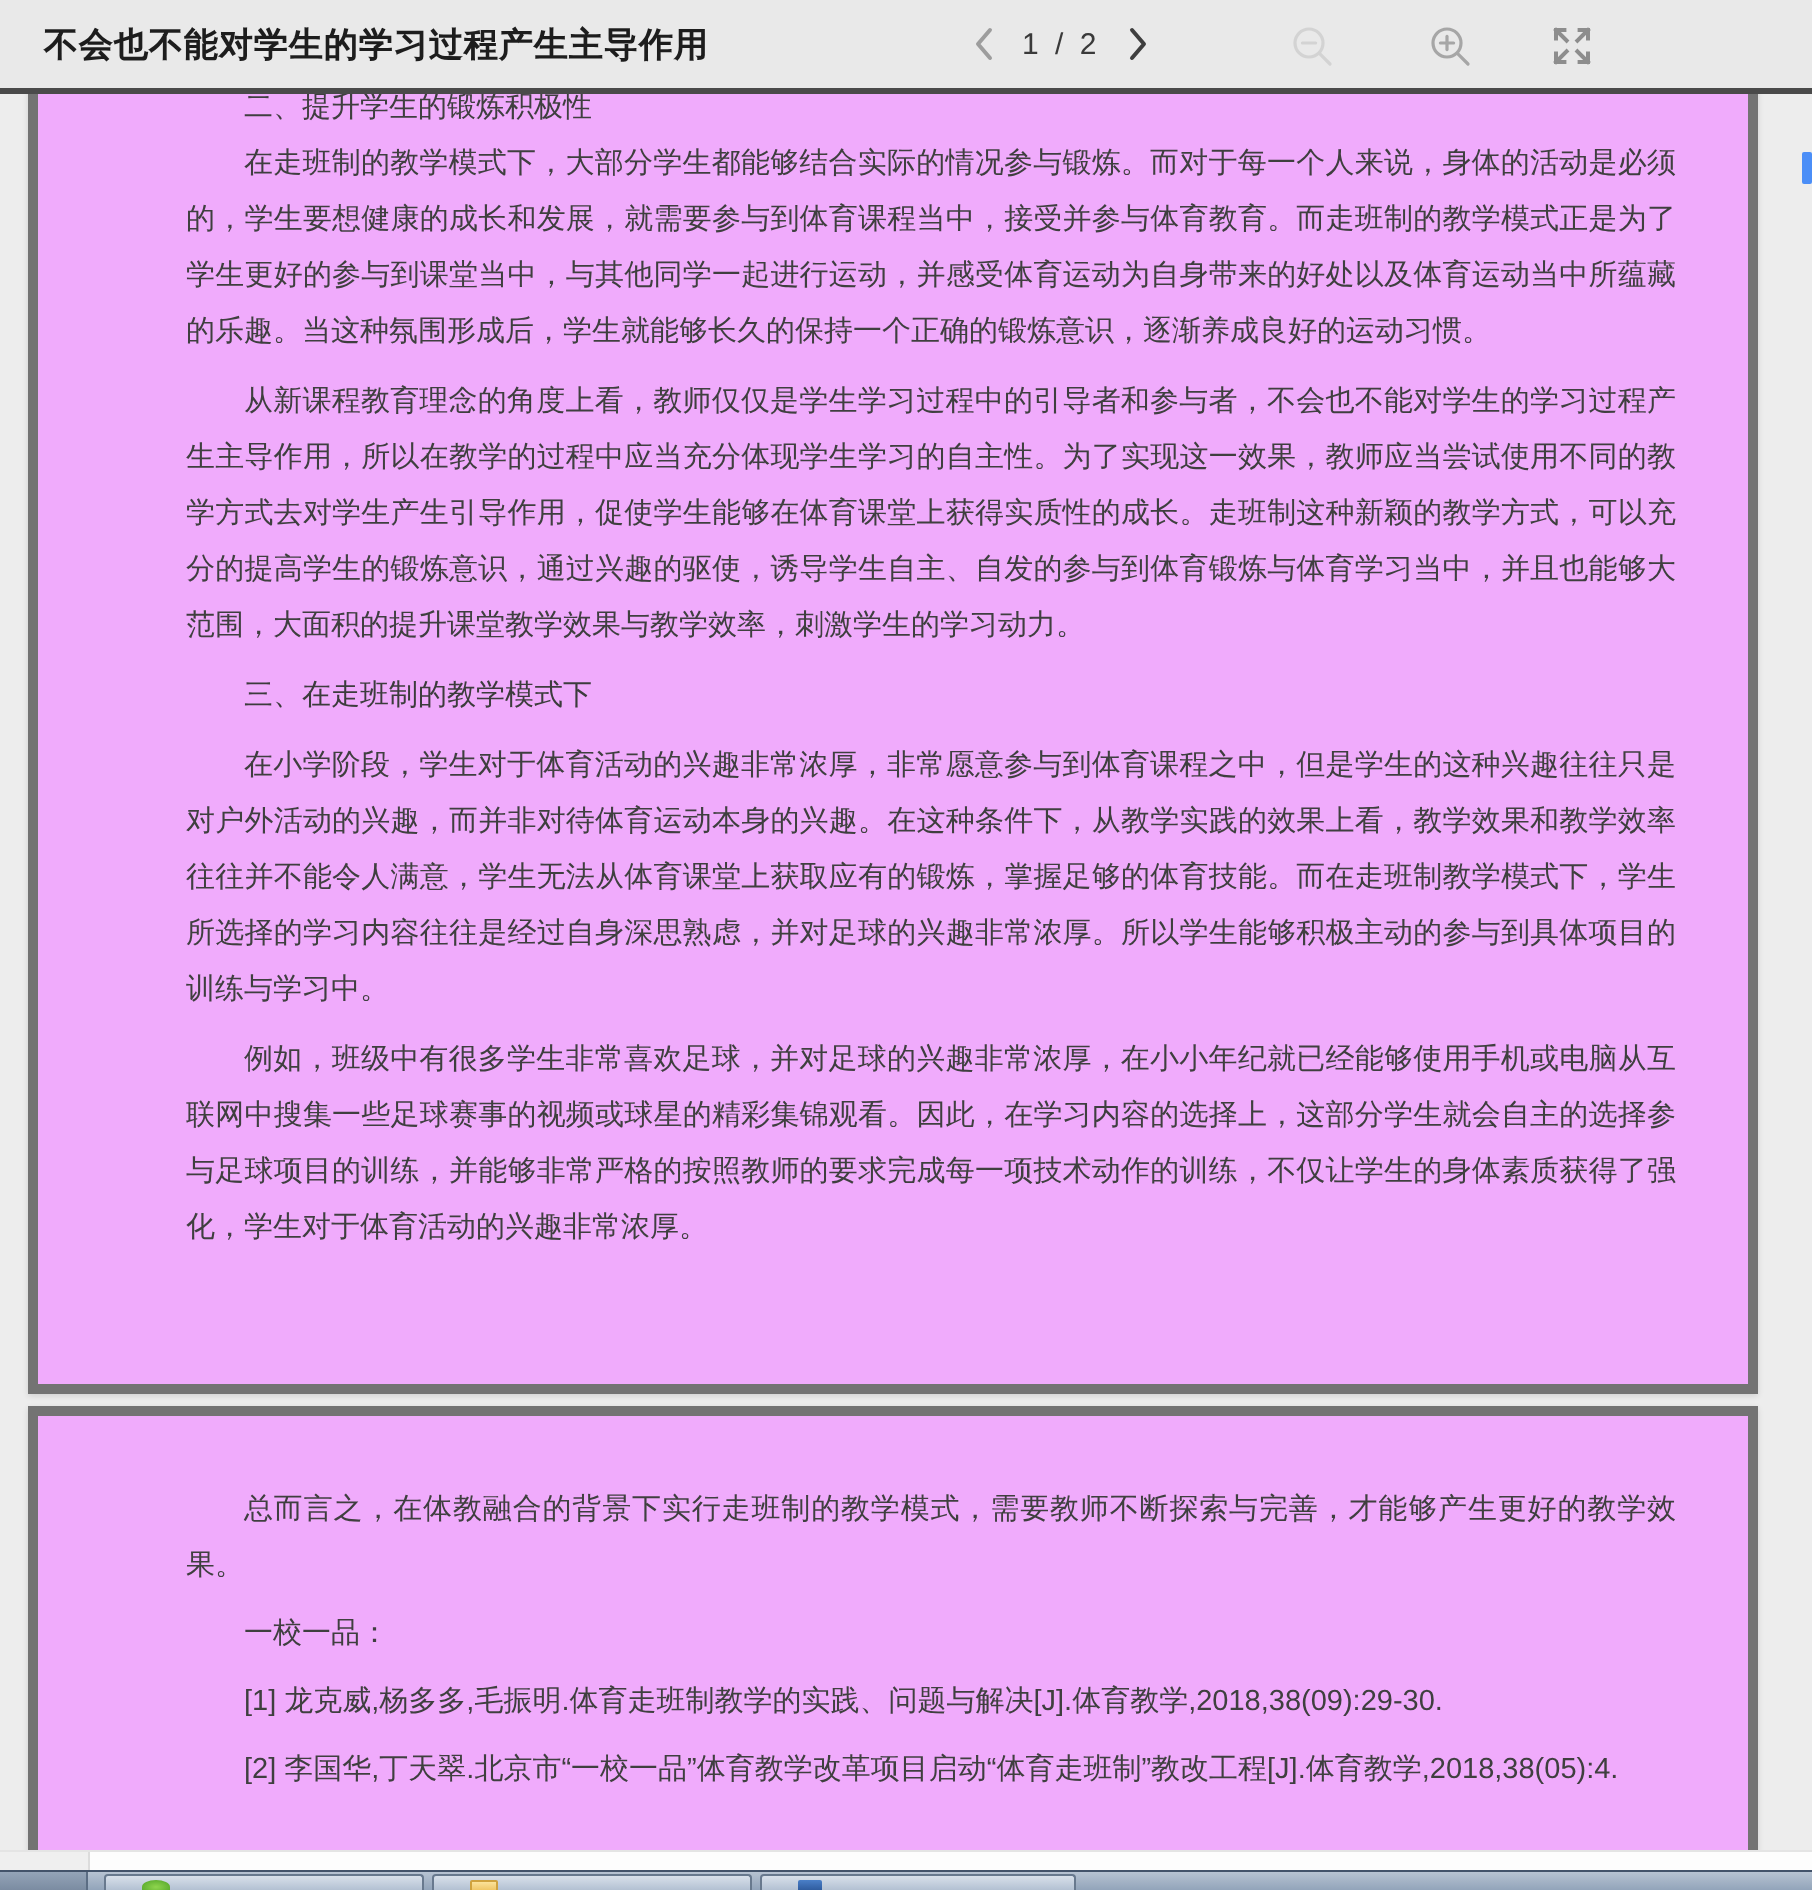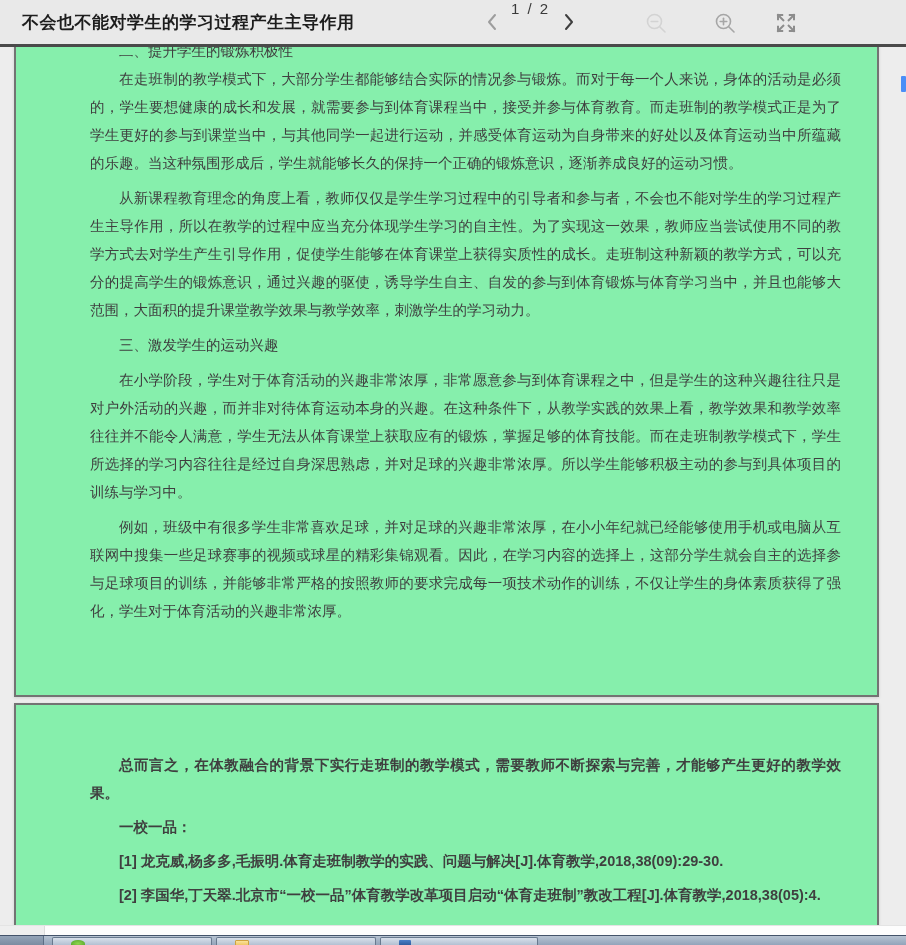--- a/index.html
+++ b/index.html
@@ -17,49 +17,49 @@
     background: #e9e9e9; border-bottom: 3px solid #4a4a4a;
   }
   .title {
     position: absolute; left: 22px; top: 0; height: 44px;
     display: flex; align-items: center;
     font-size: 17px; font-weight: 700; color: #1d1d1d; letter-spacing: 0.5px;
     white-space: nowrap;
   }
   .nav {
     position: absolute; left: 486px; top: 0; height: 44px;
-    display: flex; gap: 13px;
+    display: flex; align-items: center; gap: 13px;
   }
   .nav-btn, .tool-btn {
     border: none; background: transparent; padding: 0; margin: 0;
     display: flex; align-items: center; justify-content: center; cursor: pointer;
   }
   .page-indicator { font-size: 15px; color: #3a3a3a; letter-spacing: 2px; white-space: nowrap; }
   .tool-btn { position: absolute; top: 11px; width: 24px; height: 24px; }
   .btn-zoom-out  { left: 644px; }
   .btn-zoom-in   { left: 713px; }
   .btn-fullscreen{ left: 774px; }
 
   
   .viewer {
     position: absolute; top: 47px; left: 0; width: 906px; height: 878px;
     background: #ededed; overflow: hidden;
   }
   .page {
-    position: absolute; left: 14px; width: 865px; background: #86efac;
-    border: 2px solid #737373; box-shadow: 0 1px 3px rgba(0,0,0,0.12);
+    position: absolute; left: 14px; width: 865px; background: #f0abfc;
+    border: 5px solid #737373; box-shadow: 0 1px 3px rgba(0,0,0,0.12);
   }
   .page-1 { top: -41px; height: 691px; }
   .page-2 { top: 656px; height: 720px; }
   .doc {
     padding: 0 36px 0 74px;
     font-size: 14.5px; line-height: 28px; color: #3f3f3f;
     text-align: justify;
   }
-  .page-2 .doc { padding-top: 46px; font-weight: bold; }
+  .page-2 .doc { padding-top: 33px; }
   .doc p { margin: 0 0 7px 0; text-indent: 2em; }
   .page-2 .doc p { margin-bottom: 6px; }
   .doc p.t-heading-clipped { margin-top: 29px; margin-bottom: 0; }
   .doc p.t-heading { color: #3c3c3c; }
 
   
   .scroll-thumb {
     position: absolute; right: 0; top: 76px; width: 5px; height: 16px;
     background: #4b8ef7; border-radius: 1px;
   }
@@ -147,21 +147,21 @@
   <div class="viewer">
     <div class="page page-1">
       <div class="doc">
 
           <p class="para t-heading-clipped">二、提升学生的锻炼积极性</p>
 
           <p class="para t-body">在走班制的教学模式下，大部分学生都能够结合实际的情况参与锻炼。而对于每一个人来说，身体的活动是必须的，学生要想健康的成长和发展，就需要参与到体育课程当中，接受并参与体育教育。而走班制的教学模式正是为了学生更好的参与到课堂当中，与其他同学一起进行运动，并感受体育运动为自身带来的好处以及体育运动当中所蕴藏的乐趣。当这种氛围形成后，学生就能够长久的保持一个正确的锻炼意识，逐渐养成良好的运动习惯。</p>
 
           <p class="para t-body">从新课程教育理念的角度上看，教师仅仅是学生学习过程中的引导者和参与者，不会也不能对学生的学习过程产生主导作用，所以在教学的过程中应当充分体现学生学习的自主性。为了实现这一效果，教师应当尝试使用不同的教学方式去对学生产生引导作用，促使学生能够在体育课堂上获得实质性的成长。走班制这种新颖的教学方式，可以充分的提高学生的锻炼意识，通过兴趣的驱使，诱导学生自主、自发的参与到体育锻炼与体育学习当中，并且也能够大范围，大面积的提升课堂教学效果与教学效率，刺激学生的学习动力。</p>
 
-          <p class="para t-heading">三、激发学生的运动兴趣</p>
+          <p class="para t-heading">三、在走班制的教学模式下</p>
 
           <p class="para t-body">在小学阶段，学生对于体育活动的兴趣非常浓厚，非常愿意参与到体育课程之中，但是学生的这种兴趣往往只是对户外活动的兴趣，而并非对待体育运动本身的兴趣。在这种条件下，从教学实践的效果上看，教学效果和教学效率往往并不能令人满意，学生无法从体育课堂上获取应有的锻炼，掌握足够的体育技能。而在走班制教学模式下，学生所选择的学习内容往往是经过自身深思熟虑，并对足球的兴趣非常浓厚。所以学生能够积极主动的参与到具体项目的训练与学习中。</p>
 
           <p class="para t-body">例如，班级中有很多学生非常喜欢足球，并对足球的兴趣非常浓厚，在小小年纪就已经能够使用手机或电脑从互联网中搜集一些足球赛事的视频或球星的精彩集锦观看。因此，在学习内容的选择上，这部分学生就会自主的选择参与足球项目的训练，并能够非常严格的按照教师的要求完成每一项技术动作的训练，不仅让学生的身体素质获得了强化，学生对于体育活动的兴趣非常浓厚。</p>
         </div>
     </div>
     <div class="page page-2">
       <div class="doc">
 
           <p class="para t-body">总而言之，在体教融合的背景下实行走班制的教学模式，需要教师不断探索与完善，才能够产生更好的教学效果。</p>

